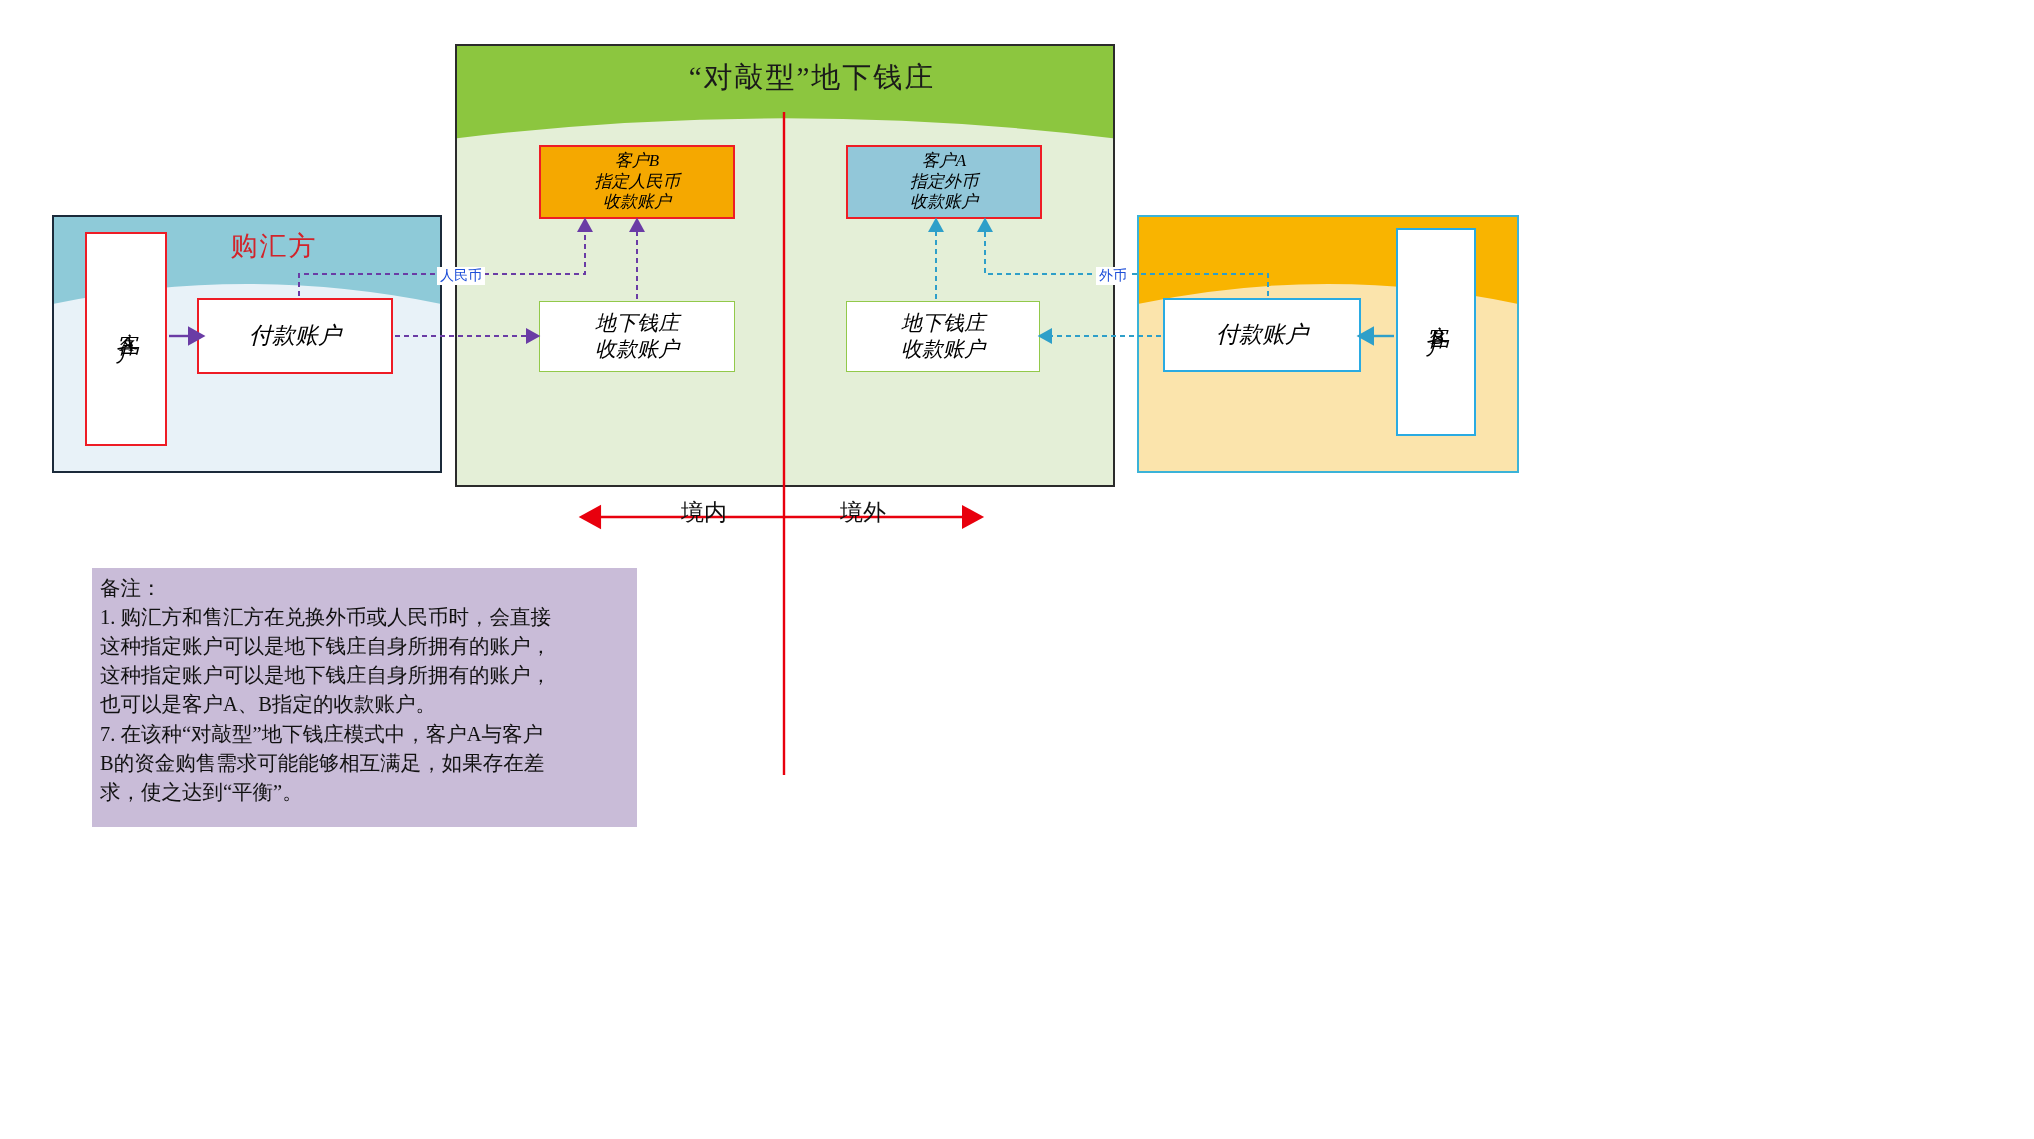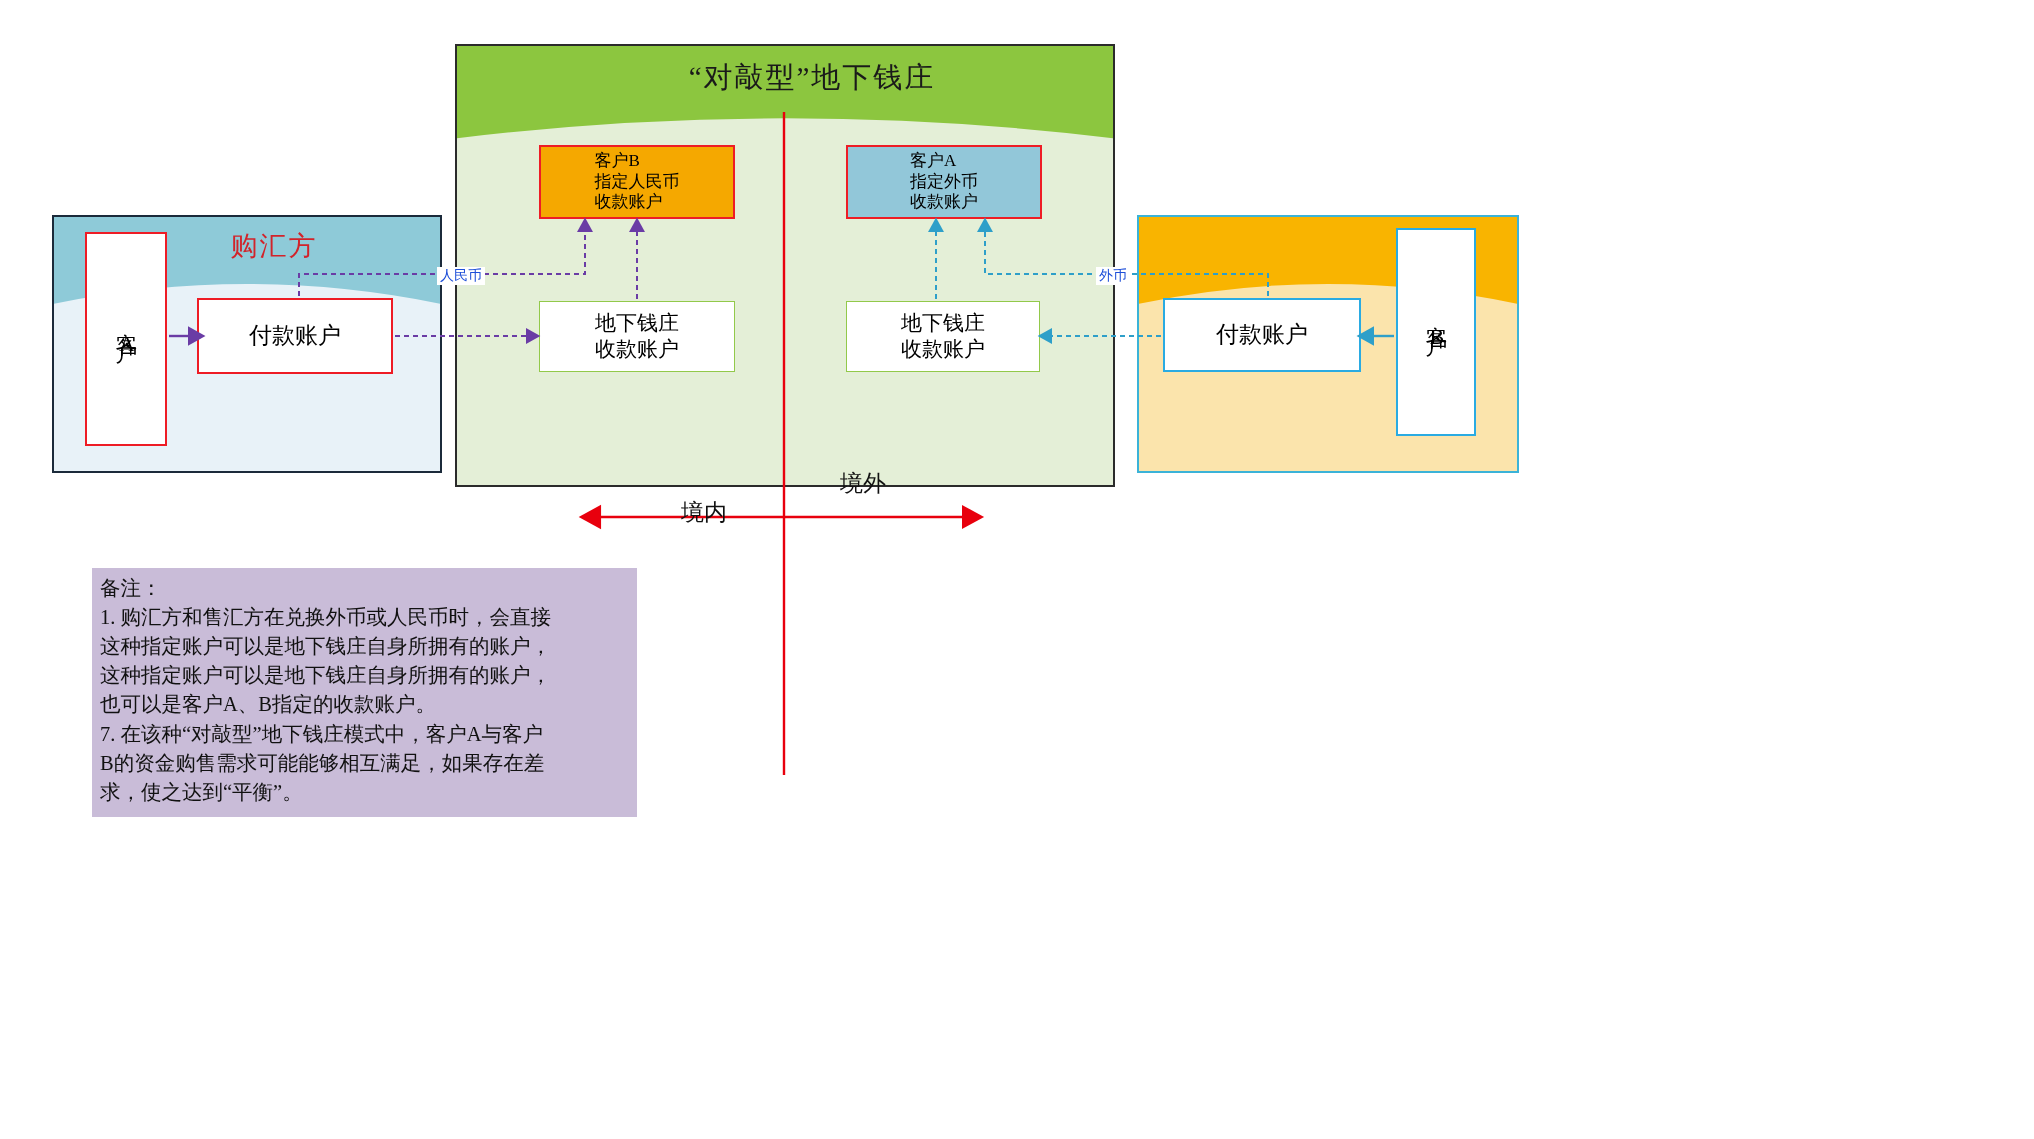--- a/index.html
+++ b/index.html
@@ -28,22 +28,22 @@
     border:2px solid #2b2b2b;background:#e4efd7;}
   #panel-center .ptitle{color:#1a1a1a;line-height:62px;font-size:29px;}
 
   
   #panel-right{left:1137px;top:215px;width:382px;height:258px;
     border:2px solid #3bb3d8;background:#fbe4ac;}
   #panel-right .ptitle{color:#161616;line-height:58px;}
 
   
   .box{position:absolute;box-sizing:border-box;display:flex;
-       align-items:center;justify-content:center;
-       line-height:1.22;z-index:5;}
+       align-items:center;justify-content:center;text-align:center;
+       line-height:1.22;z-index:5;font-style:italic;}
   .vbox{writing-mode:vertical-rl;text-orientation:upright;letter-spacing:8px;}
 
   #box-cust-a{left:85px;top:232px;width:82px;height:214px;
      border:2px solid #ee1c25;background:#ffffff;font-size:22px;}
   #box-pay-a{left:197px;top:298px;width:196px;height:76px;
      border:2px solid #ee1c25;background:#ffffff;font-size:23px;}
 
   #box-des-b{left:539px;top:145px;width:196px;height:74px;
      border:2.5px solid #ee1c25;background:#f5a800;font-size:17px;}
   #box-des-a{left:846px;top:145px;width:196px;height:74px;
@@ -60,26 +60,26 @@
 
   
   .edge-label{position:absolute;z-index:8;background:#ffffff;
      padding:0 3px;font-size:14px;color:#1d4ed8;}
   #lbl-rmb{left:437px;top:267px;}
   #lbl-fx{left:1096px;top:267px;}
 
   
   .bnd{position:absolute;z-index:9;font-size:23px;color:#111;}
   #lbl-domestic{left:681px;top:497px;}
-  #lbl-overseas{left:840px;top:468px;}
+  #lbl-overseas{left:840px;top:497px;}
 
   
   #note-box{position:absolute;left:92px;top:568px;width:545px;
      background:#c9bcd8;color:#111;font-size:20.5px;line-height:1.42;
-     padding:6px 8px 10px 8px;box-sizing:border-box;z-index:9;}
+     padding:6px 8px 20px 8px;box-sizing:border-box;z-index:9;}
   #note-box .nline{white-space:pre-wrap;}
 
   svg.overlay{position:absolute;left:0;top:0;width:2034px;height:1139px;
      pointer-events:none;z-index:7;}
 </style>
 </head>
 <body>
 
 <div class="panel" id="panel-left">
   <svg class="wave" viewBox="0 0 390 258" preserveAspectRatio="none">

